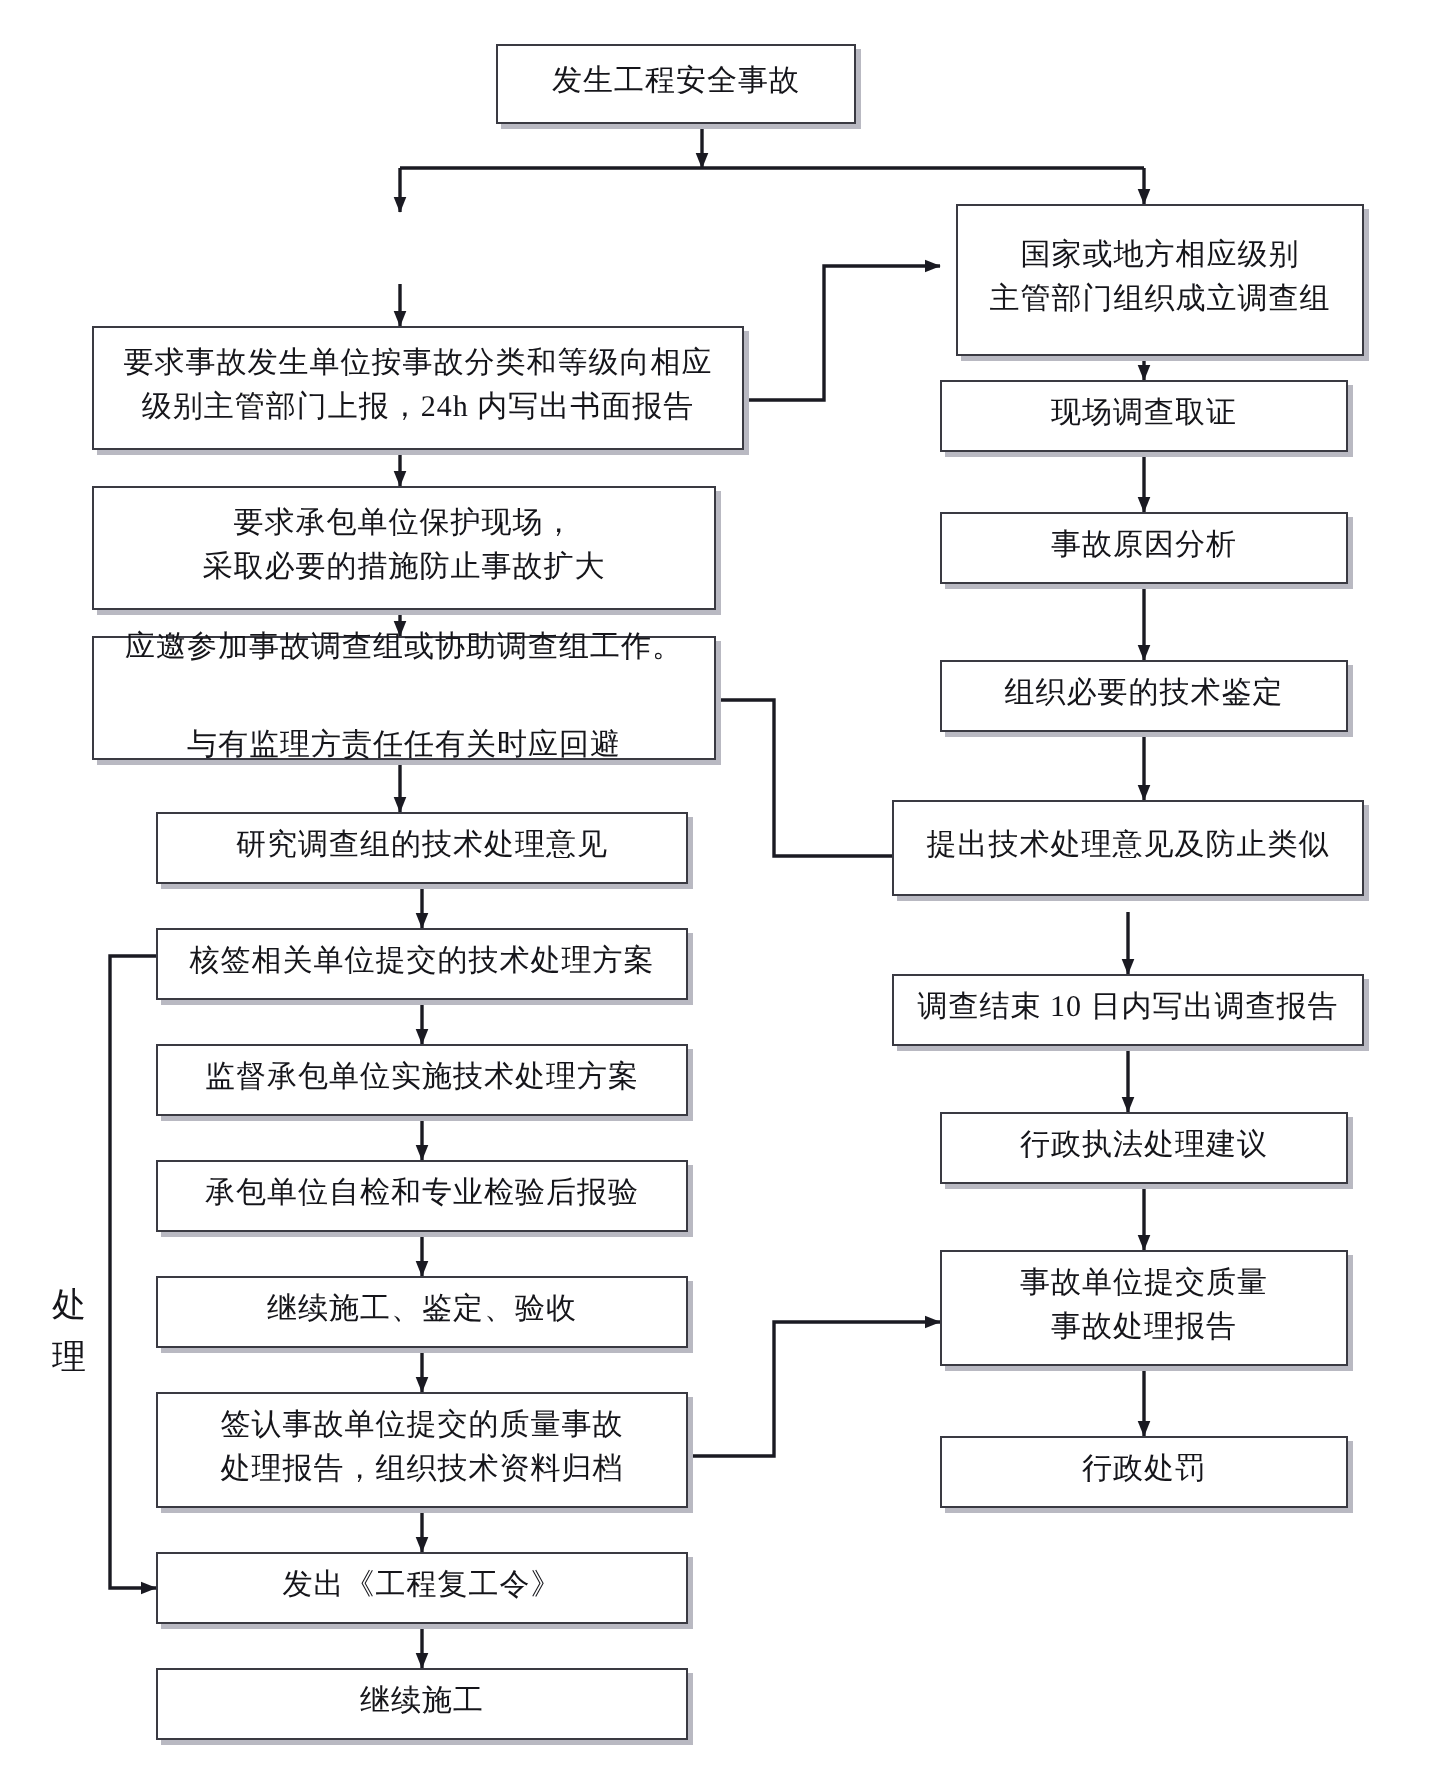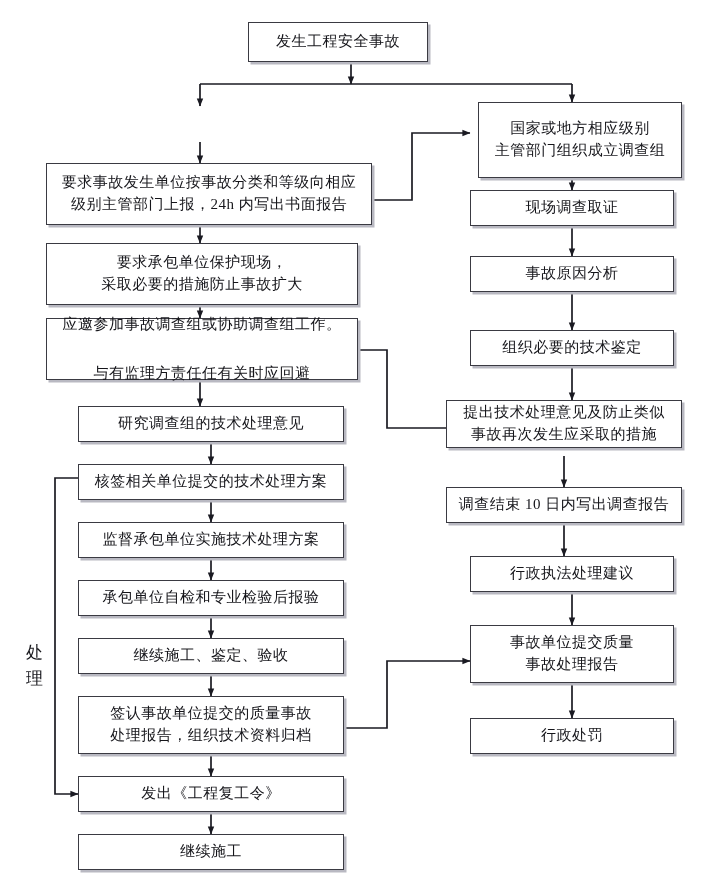--- a/index.html
+++ b/index.html
@@ -159,21 +159,20 @@
       <span class="ln">现场调查取证</span>
     </div>
     <div class="node" style="left: 470px; top: 256px; width: 204px; height: 36px;">
       <span class="ln">事故原因分析</span>
     </div>
     <div class="node" style="left: 470px; top: 330px; width: 204px; height: 36px;">
       <span class="ln">组织必要的技术鉴定</span>
     </div>
     <div class="node" style="left: 446px; top: 400px; width: 236px; height: 48px;">
       <span class="ln">提出技术处理意见及防止类似</span>
-      <span class="ln">事故再次发生应采取的措施</span>
     </div>
     <div class="node" style="left: 446px; top: 487px; width: 236px; height: 36px;">
       <span class="ln">调查结束 10 日内写出调查报告</span>
     </div>
     <div class="node" style="left: 470px; top: 556px; width: 204px; height: 36px;">
       <span class="ln">行政执法处理建议</span>
     </div>
     <div class="node" style="left: 470px; top: 625px; width: 204px; height: 58px;">
       <span class="ln">事故单位提交质量</span>
       <span class="ln">事故处理报告</span>

